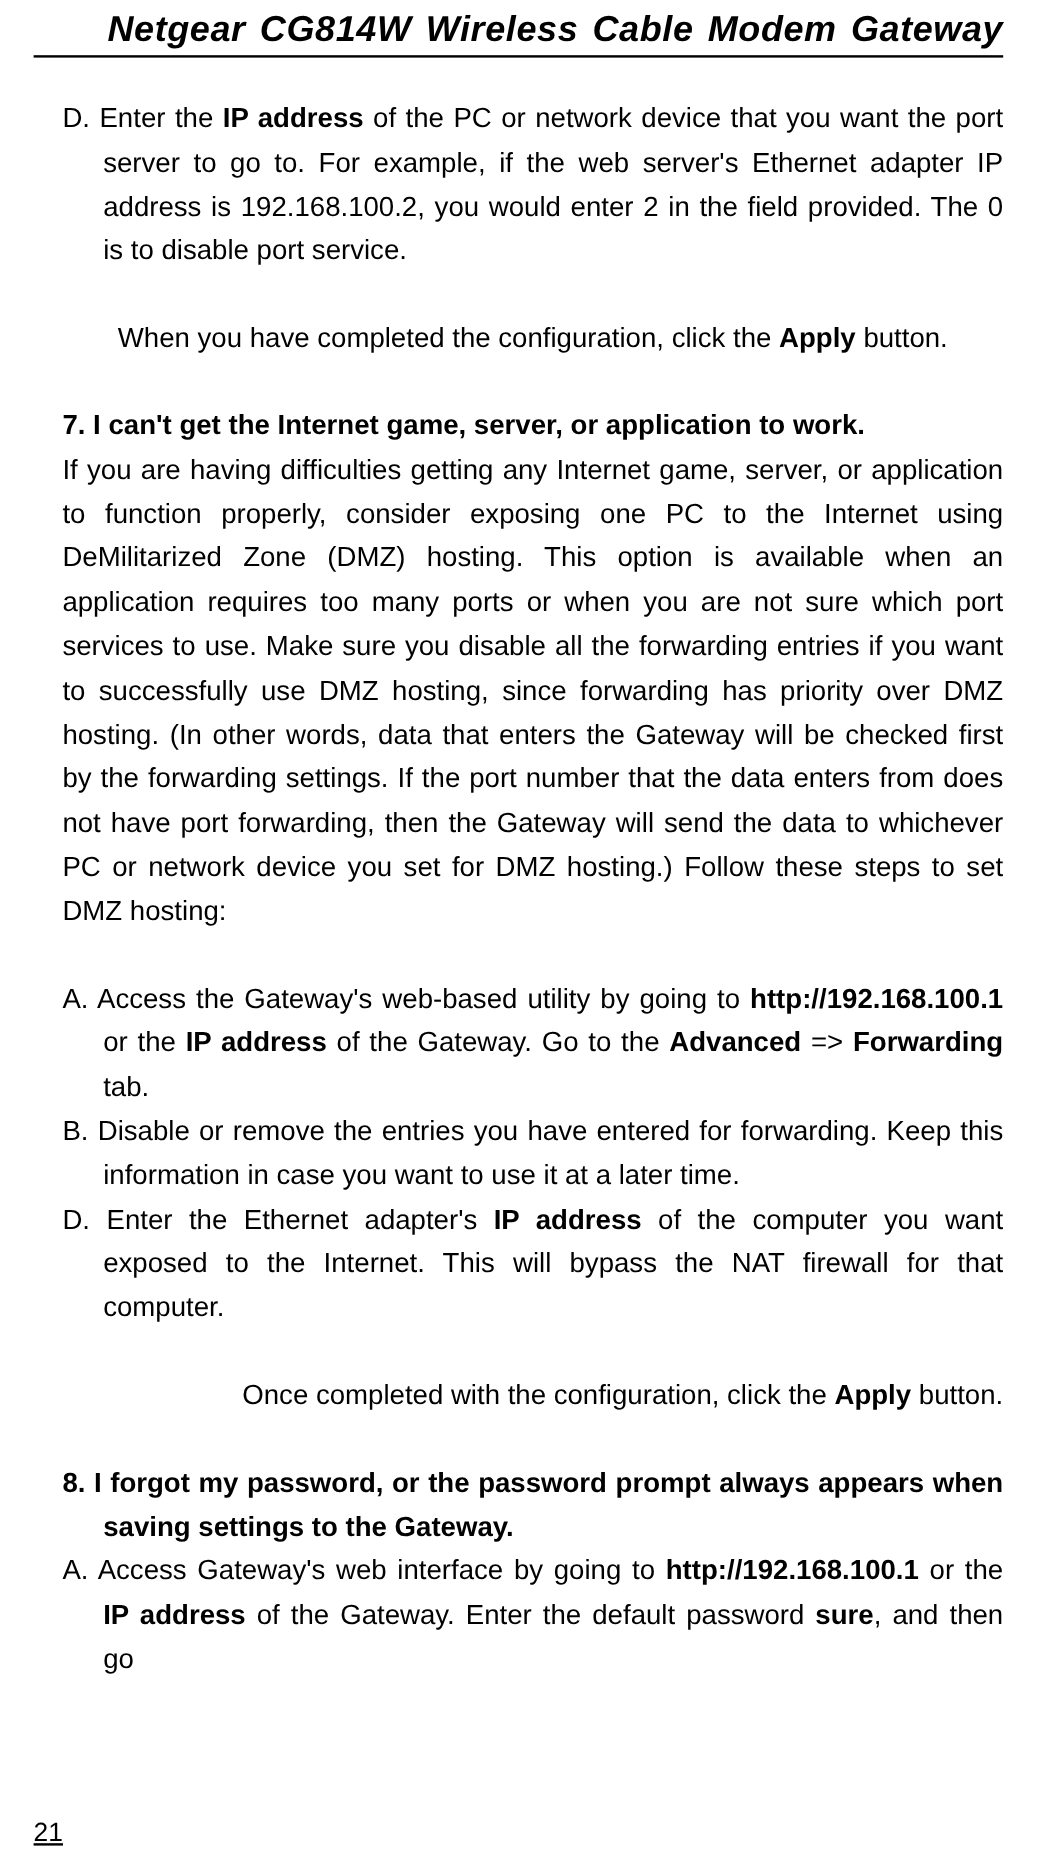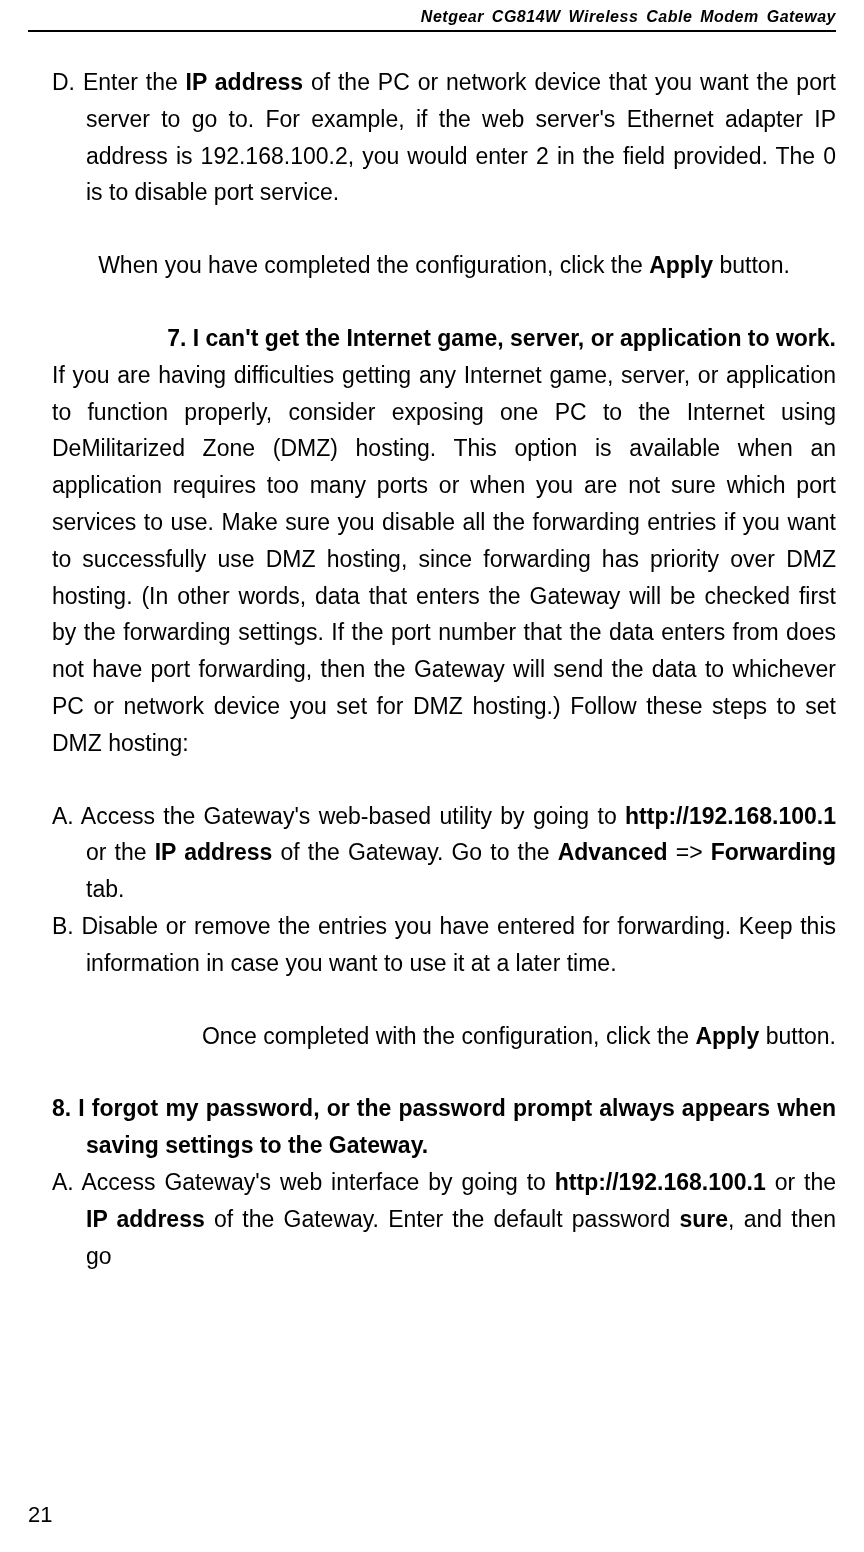--- a/index.html
+++ b/index.html
@@ -13,21 +13,21 @@
       background: #ffffff;
       font-family: Arial, Helvetica, sans-serif;
       color: #000000;
       padding: 0 28px;
       position: relative;
     }
     .header {
       text-align: right;
       font-weight: bold;
       font-style: italic;
-      font-size: 16px;
+      font-size: 30px;
       padding-top: 8px;
       padding-bottom: 4px;
       border-bottom: 2px solid #000;
       letter-spacing: 0.5px;
       word-spacing: 3px;
     }
     .content {
       padding-top: 32px;
       font-size: 23px;
       line-height: 1.6;
@@ -43,32 +43,33 @@
       text-indent: -34px;
       margin-bottom: 0;
     }
     .list-item-tight {
       text-align: justify;
       padding-left: 34px;
       text-indent: -34px;
     }
     .section-title {
       font-weight: bold;
-      text-align: right;
+      text-align: left;
       padding-left: 34px;
       text-indent: -34px;
     }
     .bold {
       font-weight: bold;
     }
     .page-number {
       position: absolute;
-      bottom: 24px;
+      bottom: 12px;
       left: 28px;
       font-size: 22px;
+      text-decoration: underline;
     }
     .spacer {
       height: 36px;
     }
   </style>
 </head>
 <body>
 
 <div class="header">
   <span>Netgear CG814W Wireless Cable Modem Gateway</span>
@@ -94,20 +95,23 @@
 
   <div class="list-item-tight">
     <span>A.</span><span> Access the Gateway's web-based utility by going to </span><span class="bold">http://192.168.100.1</span><span> or the </span><span class="bold">IP address</span><span> of the Gateway. Go to the </span><span class="bold">Advanced</span><span> =&gt; </span><span class="bold">Forwarding</span><span> tab.</span>
   </div>
 
   <div class="list-item-tight">
     <span>B.</span><span> Disable or remove the entries you have entered for forwarding. Keep this information in case you want to use it at a later time.</span>
   </div>
 
 
+  <div class="list-item-tight">
+    <span>D.</span><span> Enter the Ethernet adapter's </span><span class="bold">IP address</span><span> of the computer you want exposed to the Internet. This will bypass the NAT firewall for that computer.</span>
+  </div>
 
   <div class="spacer"></div>
 
   <div class="para" style="text-align:right;">
     <span>Once completed with the configuration, click the </span><span class="bold">Apply</span><span> button.</span>
   </div>
 
   <div class="section-title" style="text-align:justify;">
     <span>8.</span><span> I forgot my password, or the password prompt always appears when saving settings to the Gateway.</span>
   </div>

